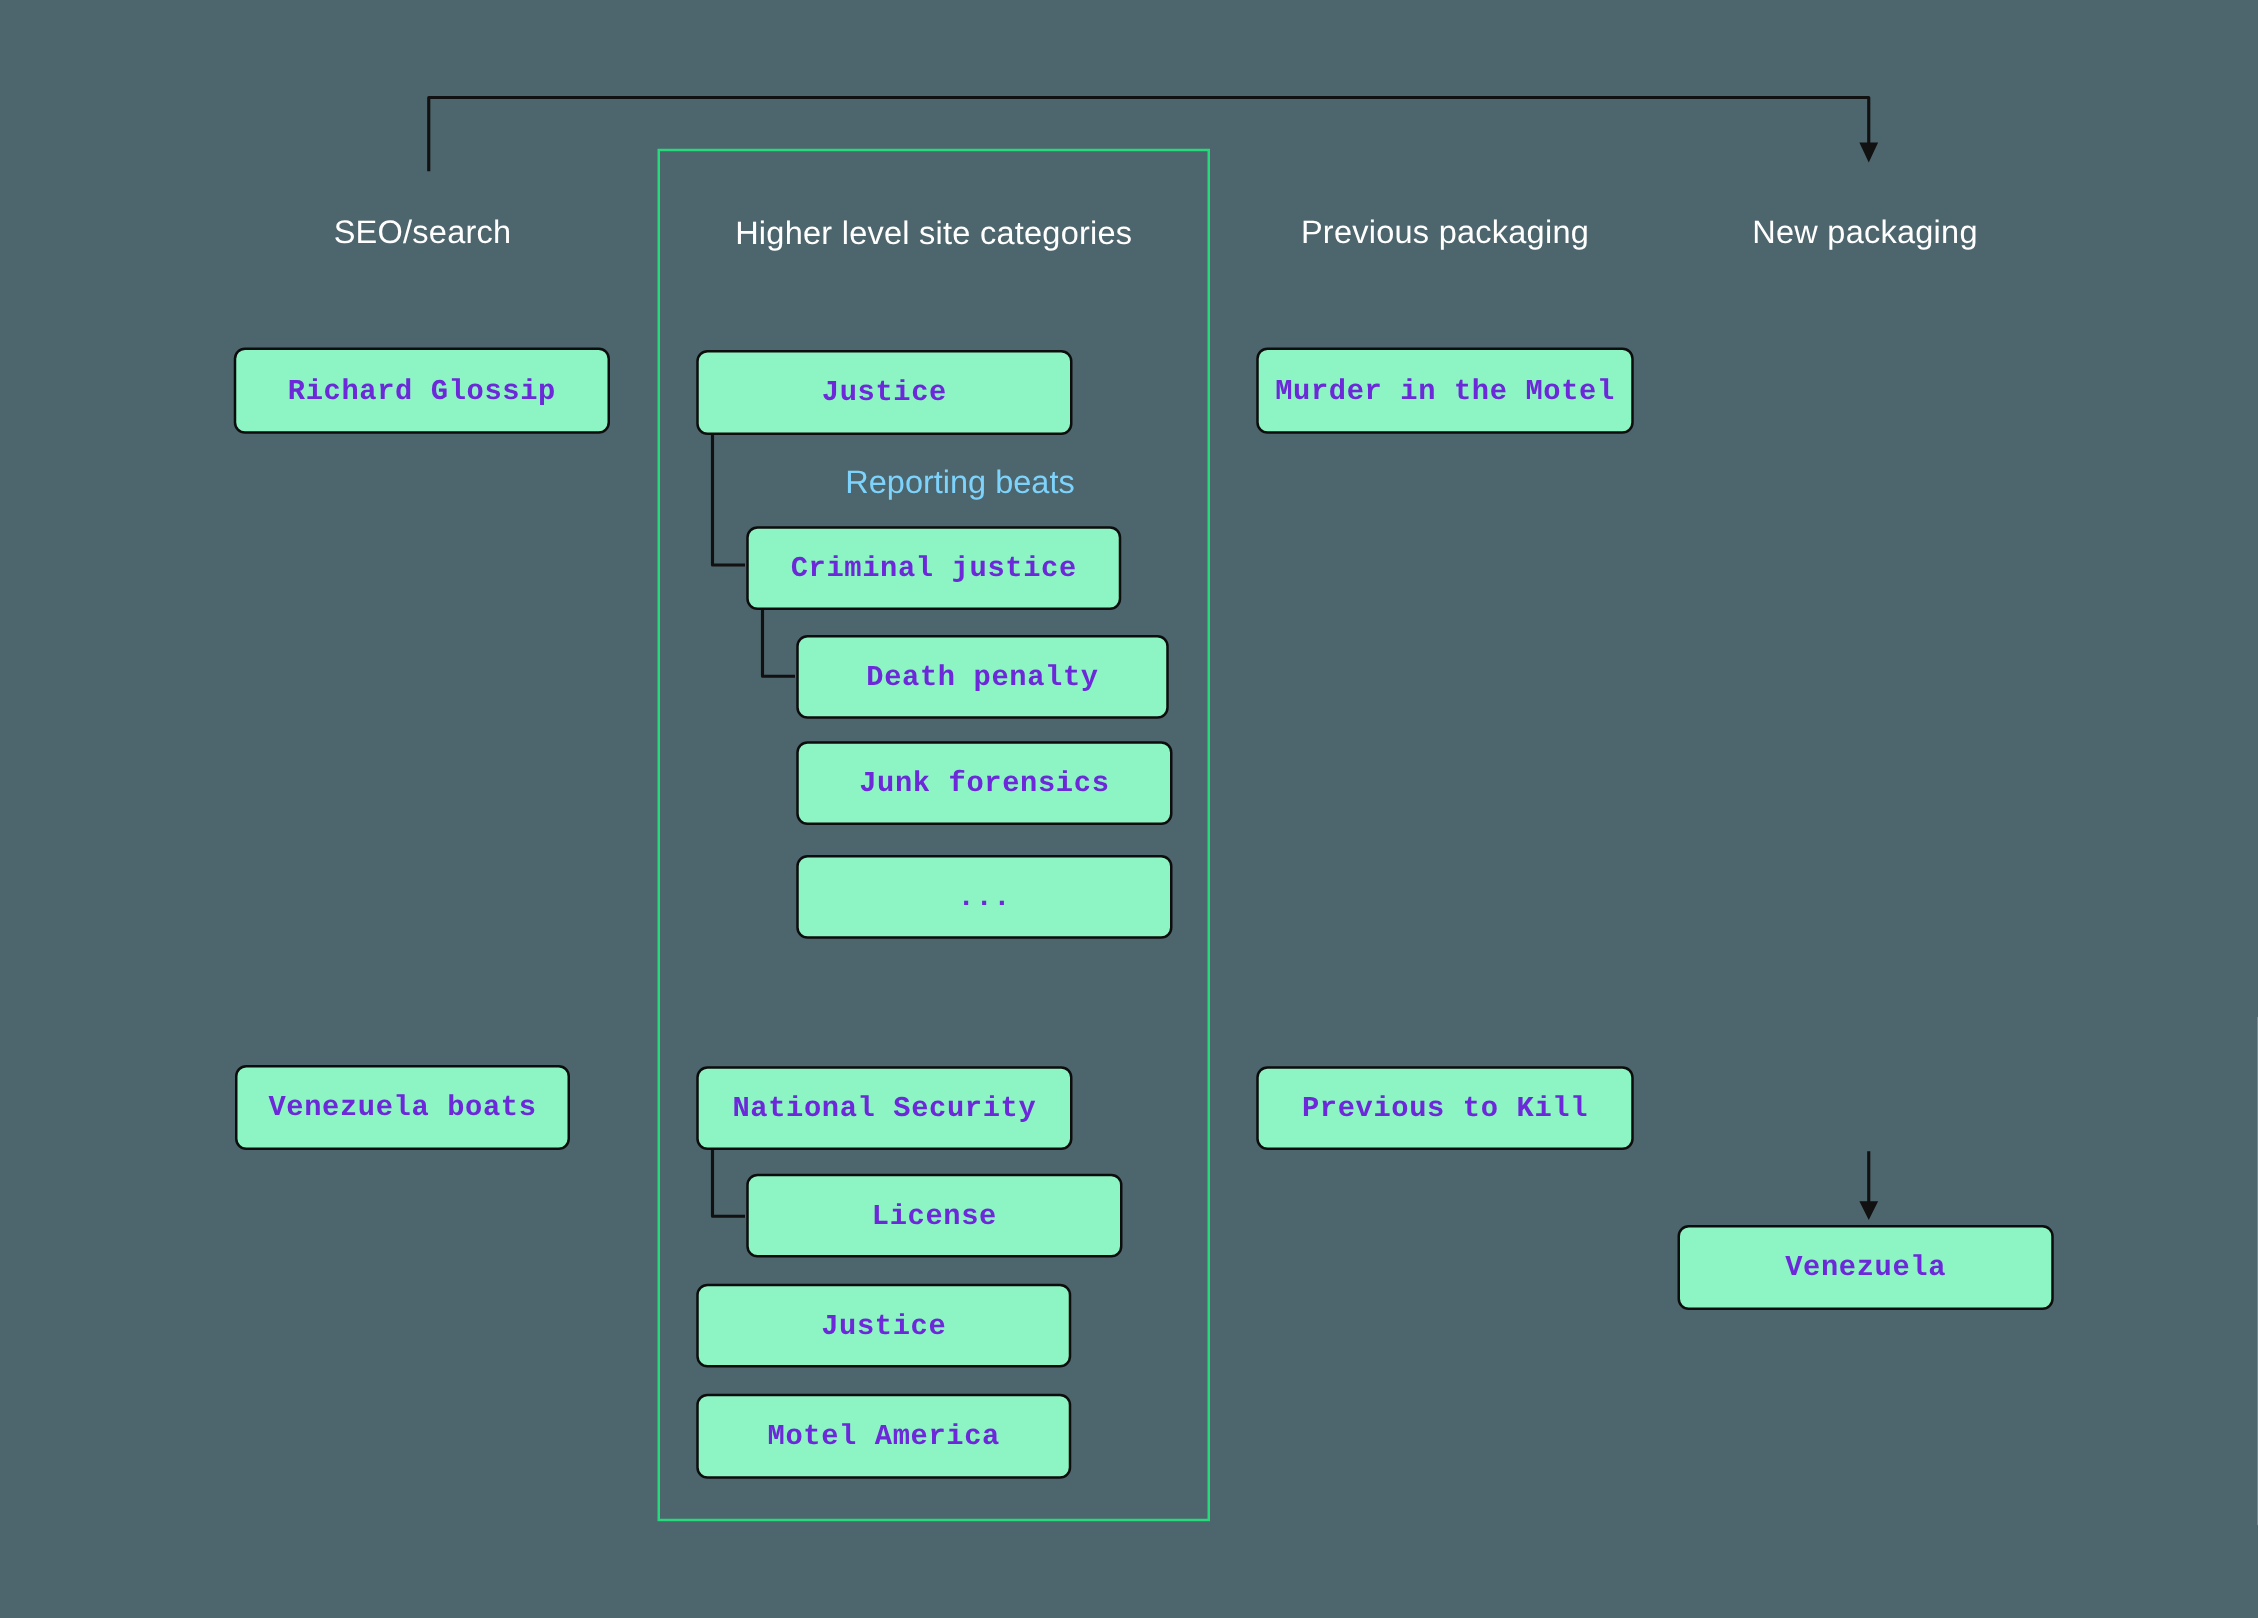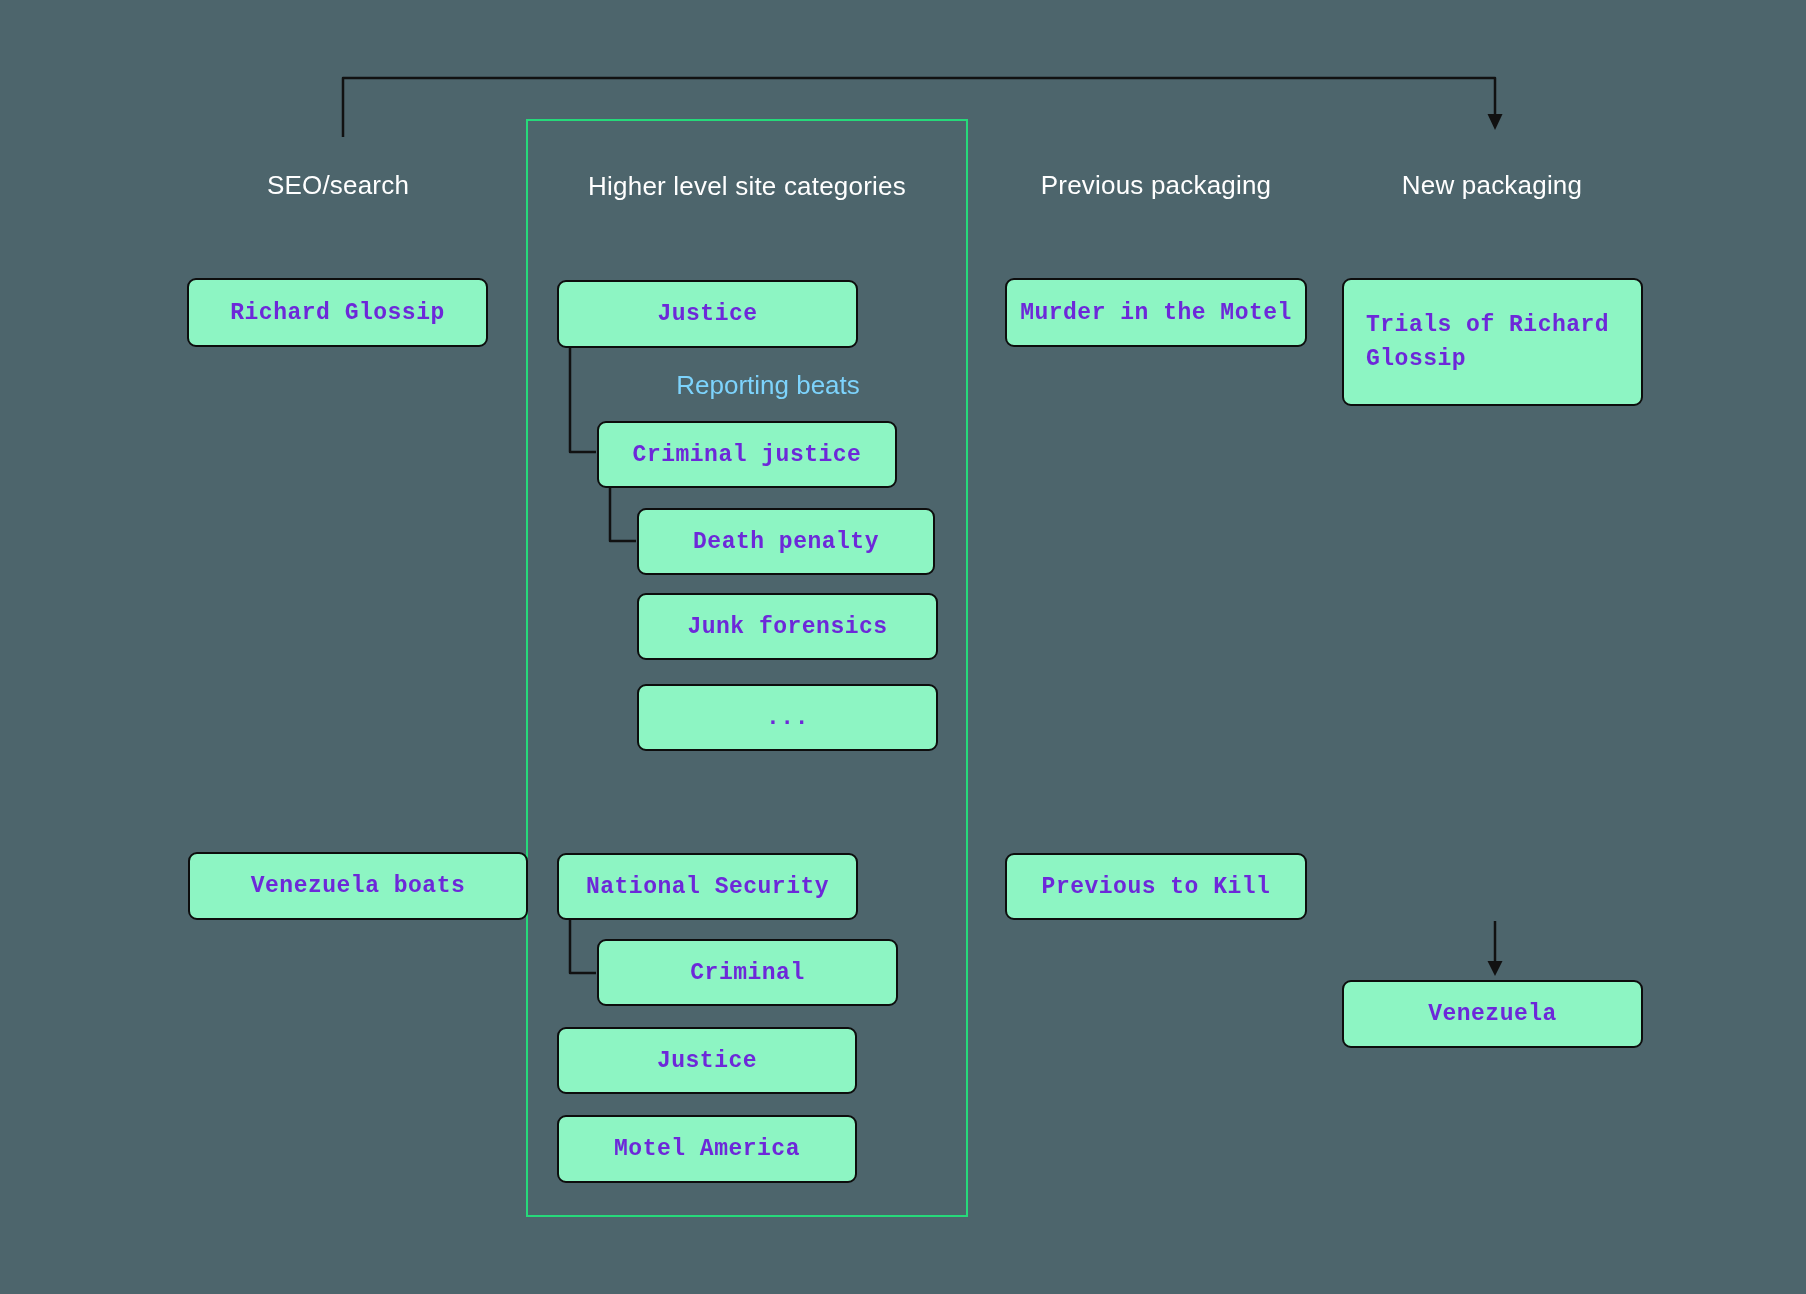--- a/index.html
+++ b/index.html
@@ -63,31 +63,30 @@
   <div class="group-frame"></div>
 
   <div class="col-header" style="left:338px;top:170px">SEO/search</div>
   <div class="col-header" style="left:747px;top:171px">Higher level site categories</div>
   <div class="col-header" style="left:1156px;top:170px">Previous packaging</div>
   <div class="col-header" style="left:1492px;top:170px">New packaging</div>
 
   <div class="free-label" style="left:768px;top:370px">Reporting beats</div>
 
   <div class="node" style="left:187px;top:278px;width:301px;height:69px">Richard Glossip</div>
-  <div class="node" style="left:188px;top:852px;width:340px;height:68px">Venezuela boats</div>
+  <div class="node" style="left:188px;top:852px;width:268px;height:68px">Venezuela boats</div>
 
   <div class="node" style="left:557px;top:280px;width:301px;height:68px">Justice</div>
   <div class="node" style="left:597px;top:421px;width:300px;height:67px">Criminal justice</div>
   <div class="node" style="left:637px;top:508px;width:298px;height:67px">Death penalty</div>
   <div class="node" style="left:637px;top:593px;width:301px;height:67px">Junk forensics</div>
   <div class="node" style="left:637px;top:684px;width:301px;height:67px">...</div>
   <div class="node" style="left:557px;top:853px;width:301px;height:67px">National Security</div>
-  <div class="node" style="left:597px;top:939px;width:301px;height:67px">Criminal</div>
+  <div class="node" style="left:597px;top:939px;width:301px;height:67px">License</div>
   <div class="node" style="left:557px;top:1027px;width:300px;height:67px">Justice</div>
   <div class="node" style="left:557px;top:1115px;width:300px;height:68px">Motel America</div>
 
   <div class="node" style="left:1005px;top:278px;width:302px;height:69px">Murder in the Motel</div>
   <div class="node" style="left:1005px;top:853px;width:302px;height:67px">Previous to Kill</div>
 
-  <div class="node wrap-left" style="left:1342px;top:278px;width:301px;height:128px">Trials of Richard Glossip</div>
   <div class="node" style="left:1342px;top:980px;width:301px;height:68px">Venezuela</div>
 
 </div>
 
 </body></html>

